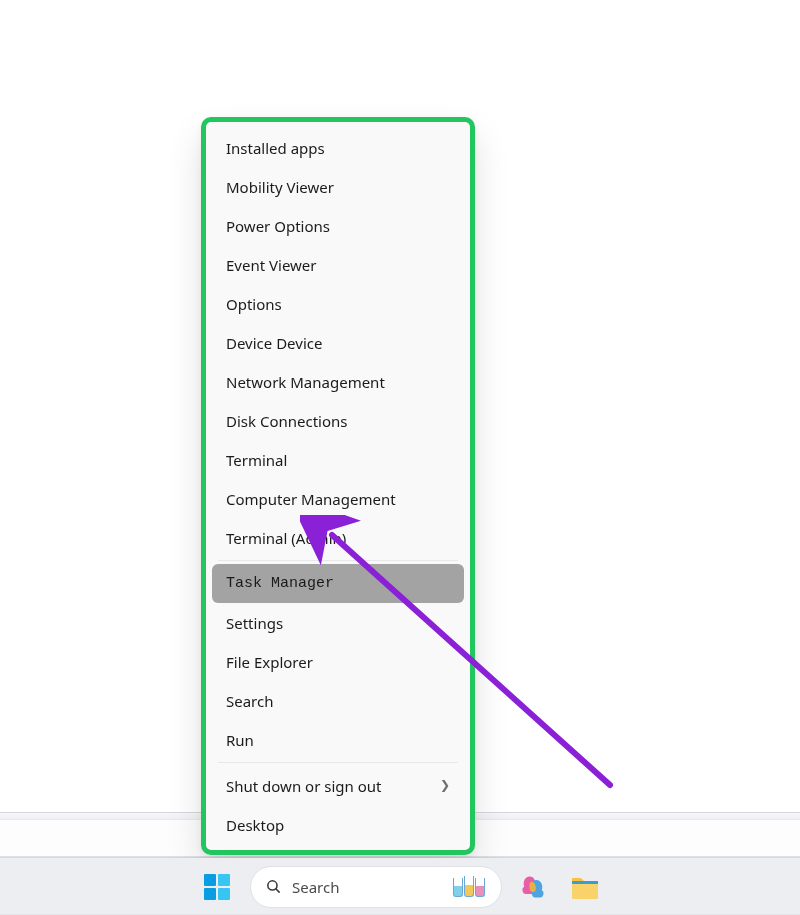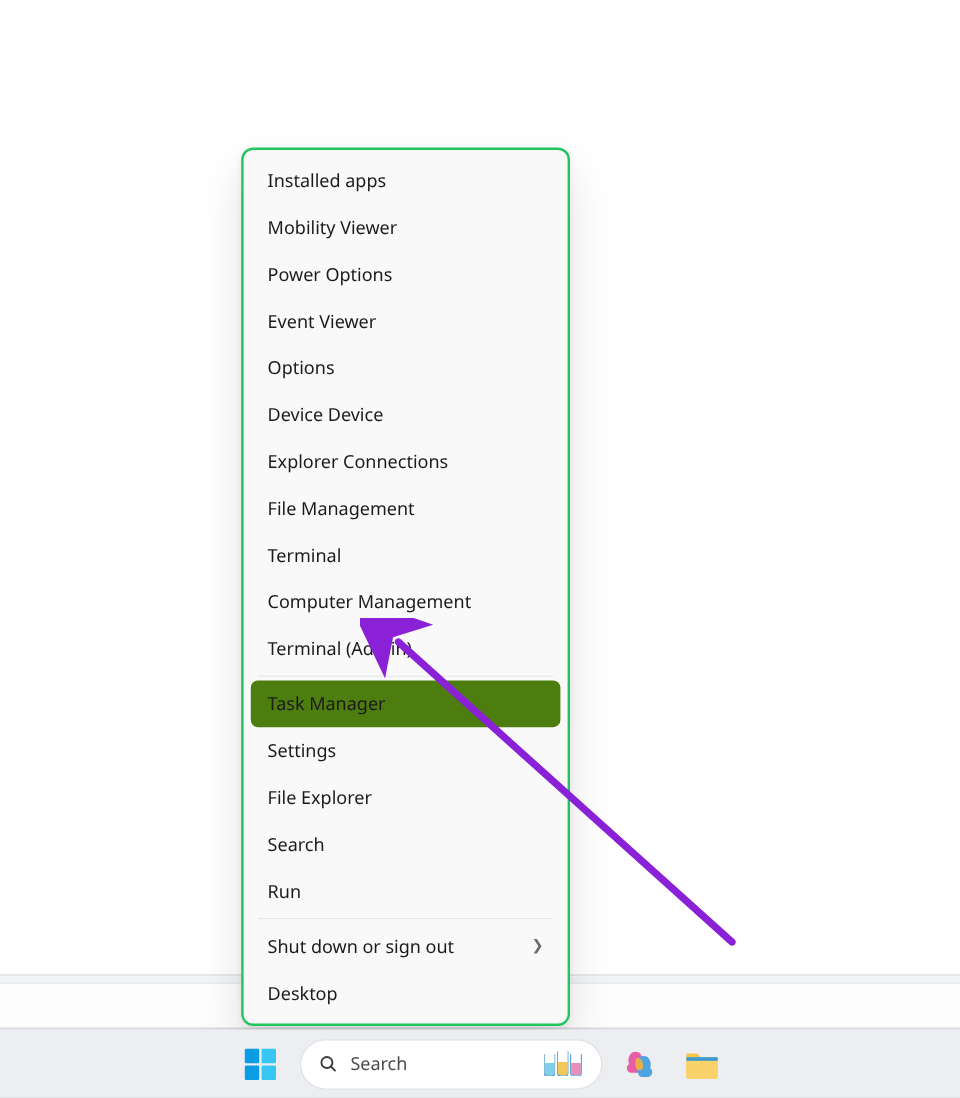--- a/index.html
+++ b/index.html
@@ -117,39 +117,40 @@
     border-bottom:1px solid #e8eaee;
   }
 
   
   .menu {
     position: absolute;
     left: 201px;
     bottom: 60px;
     width: 274px;
     background: #f9f9f9;
-    border: 2px solid #22c55e;
+    border: 5px solid #22c55e;
     border-radius: 10px;
     box-shadow: 0 18px 36px rgba(0,0,0,0.12), 0 2px 6px rgba(0,0,0,0.06);
     padding: 6px;
     box-sizing: border-box;
   }
   .menu-item {
     display:flex;
     align-items:center;
     justify-content:space-between;
     padding: 0 14px;
     height: 39px;
     border-radius: 6px;
     color: #1b1b1b;
     font-size: 15px;
     cursor: default;
   }
   .menu-item.hover {
-    background: #4d7c0f;
+    background: #a3a3a3;
+    font-family: Liberation Mono, monospace;
   }
   .menu-sep {
     height: 1px;
     background: #e8e8e8;
     margin: 3px 6px;
   }
   .chevron {
     color: #6d6d6d;
     font-size: 12px;
     transform: translateY(-1px);
@@ -183,24 +184,24 @@
     <div class="menu-item">
       <span>Event Viewer</span>
     </div>
     <div class="menu-item">
       <span>Options</span>
     </div>
     <div class="menu-item">
       <span>Device Device</span>
     </div>
     <div class="menu-item">
-      <span>Explorer Connections</span>
-    </div>
-    <div class="menu-item">
-      <span>File Management</span>
+      <span>Network Management</span>
+    </div>
+    <div class="menu-item">
+      <span>Disk Connections</span>
     </div>
     <div class="menu-item">
       <span>Terminal</span>
     </div>
     <div class="menu-item">
       <span>Computer Management</span>
     </div>
     <div class="menu-item">
       <span>Terminal (Admin)</span>
     </div>

